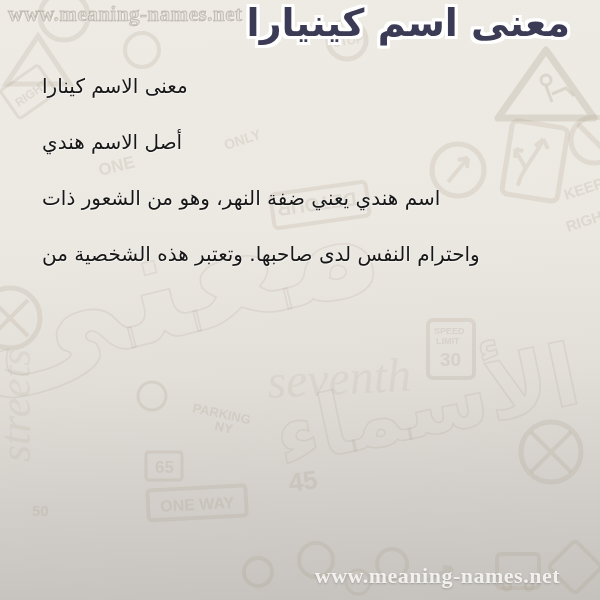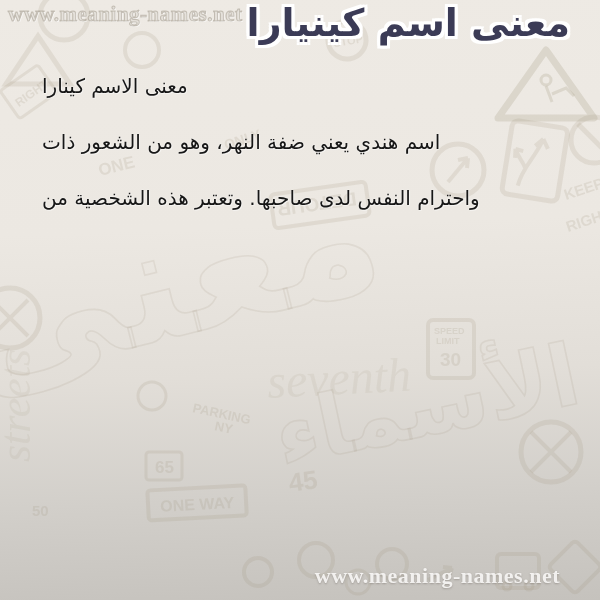--- a/index.html
+++ b/index.html
@@ -136,19 +136,20 @@
     <path class="sgn" d="M428 580 L452 568 M452 568 L443 567 M452 568 L449 576" stroke-width="4"></path>
     <circle class="sgn" cx="258" cy="572" r="14" stroke-width="4"></circle>
   </svg>
 
   <div class="wm-top">www.meaning-names.net</div>
 
   <h1 class="title">معنى اسم كينيارا</h1>
 
   <div class="article">
     <div class="line">معنى الاسم كينارا</div>
+    <div class="line">أصل الاسم هندي</div>
     <div class="line">اسم هندي يعني ضفة النهر، وهو من الشعور ذات</div>
     <div class="line">واحترام النفس لدى صاحبها. وتعتبر هذه الشخصية من</div>
   </div>
 
   <div class="wm-bottom">www.meaning-names.net</div>
 
 </div>
 
 </body></html>

